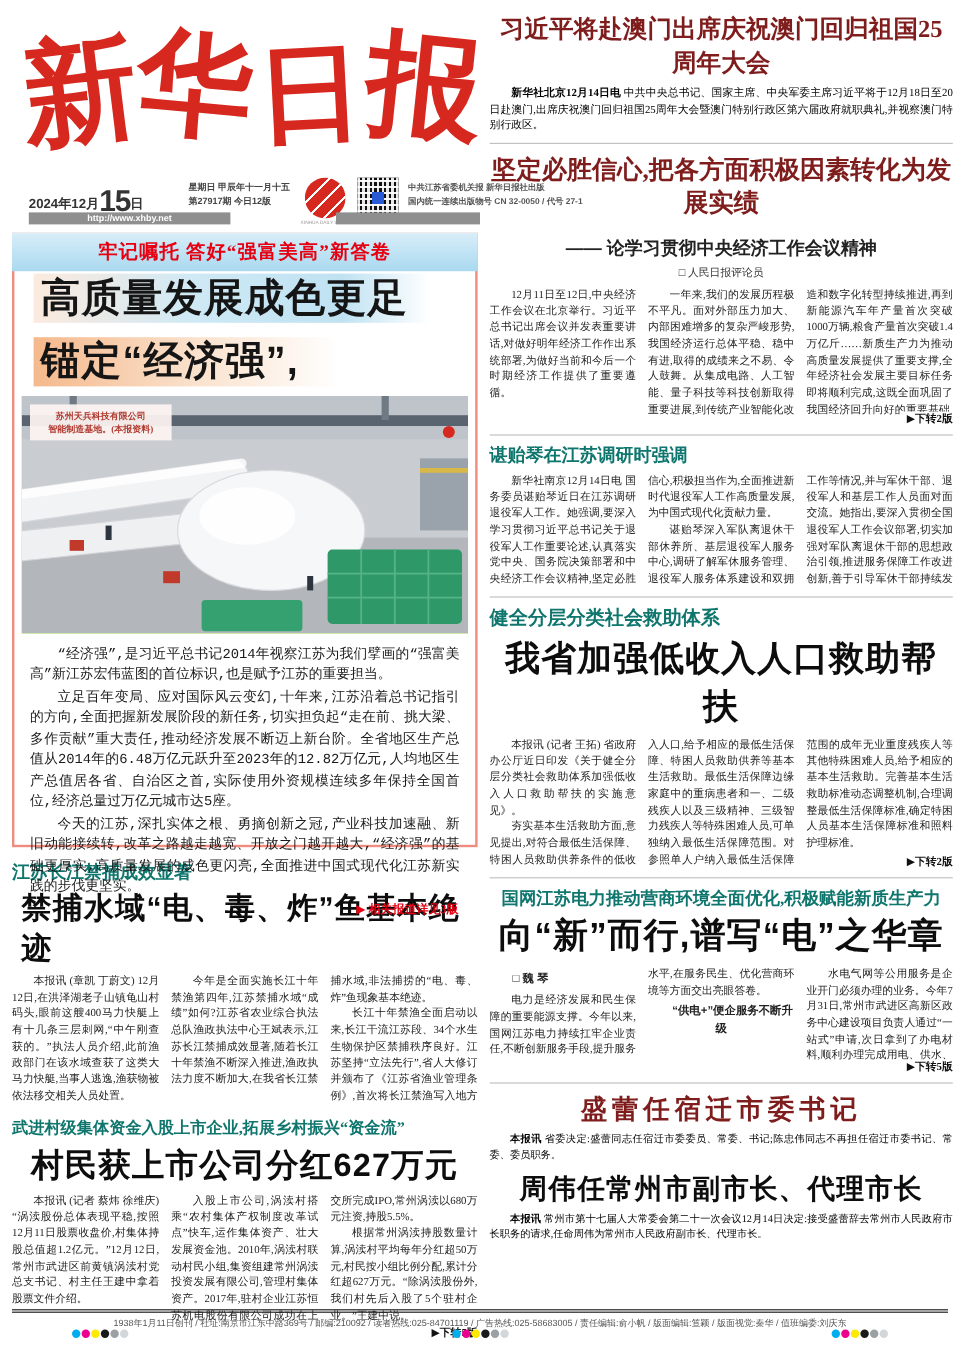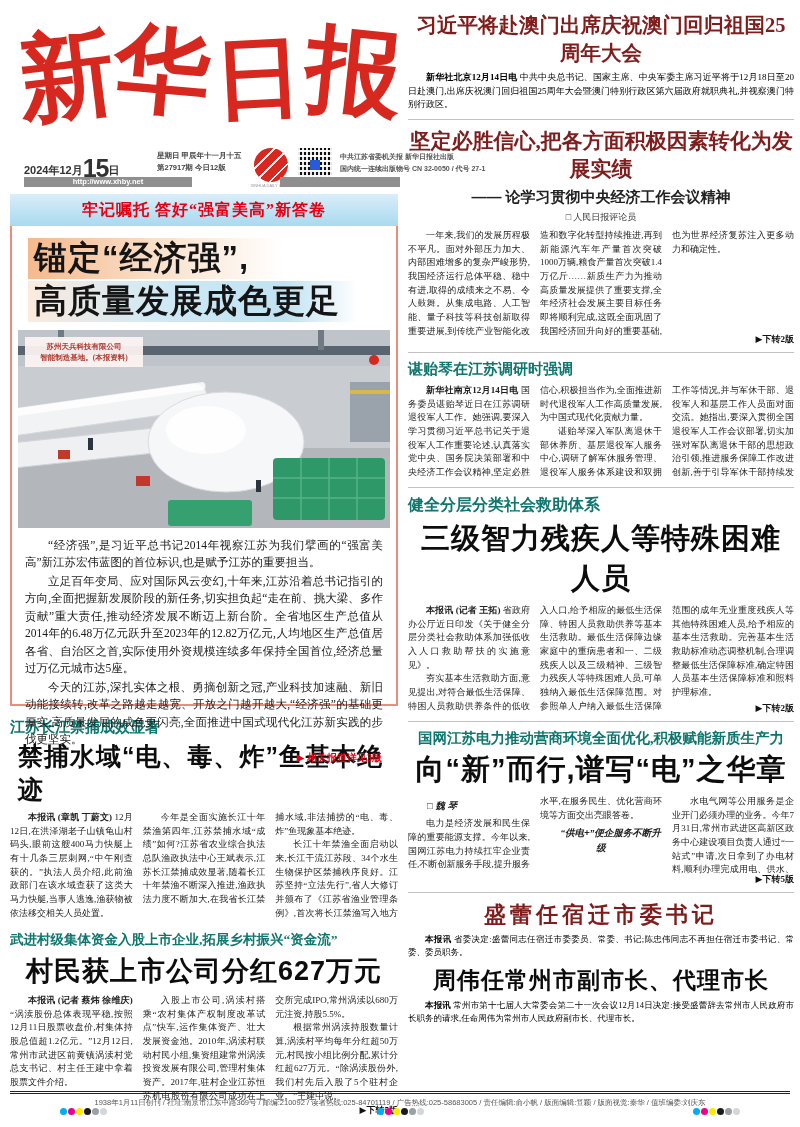--- a/index.html
+++ b/index.html
@@ -43,35 +43,35 @@
   .f-banner span { color:#e60012; font-weight:900; font-size:16px; letter-spacing:1px; }
   .f-h { font-family:"Liberation Sans","DejaVu Sans",sans-serif; font-weight:900; color:#151515; font-size:33px; line-height:1.18; letter-spacing:1px; }
   .f-h1 { display:inline-block; margin:12px 0 0 16px; padding:1px 34px 1px 6px;
     background:linear-gradient(90deg,#f5b98c 0%,#fae3cf 55%,rgba(250,227,207,0) 100%); }
   .f-h2 { display:inline-block; margin:2px 0 0 16px; padding:1px 18px 1px 6px;
     background:linear-gradient(90deg,rgba(252,233,220,.95) 0%,#cfe9f5 40%,#bfe2f2 78%,rgba(191,226,242,0) 100%); }
   .f-photo { position:relative; width:372px; height:198px; margin:8px auto 0 auto; background:#bef264; overflow:hidden; }
   .f-caption { position:absolute; left:7px; top:7px; width:118px; background:rgba(253,244,242,.93);
     color:#b03a30; font-size:7.5px; line-height:1.5; text-align:center; padding:4px 5px; font-weight:bold; }
   .f-text { padding:9px 13px 0 13px; font-size:11.5px; line-height:1.52; color:#1a1a1a; text-align:justify; }
-  .f-text p { text-indent:2em; margin-bottom:1px; }
+  .f-text p { text-indent:2em; margin-bottom:1px;font-family:Liberation Mono, monospace; }
   .f-more { text-align:right; padding-right:14px; margin-top:2px; color:#e60012; font-weight:bold; font-size:10px; }
 
   
   .rule { border-top:1px solid #c2c2c2; margin:7px 0; }
   .kicker { font-weight:900; color:#0f766e; }
   .hl-sans { font-family:"Liberation Sans","DejaVu Sans",sans-serif; font-weight:900; color:#0d0d0d; }
   .hl-serif { font-weight:900; color:#7f1d1d; }
   .center { text-align:center; }
   .bodywrap { position:relative; margin-top:5px; }
   .cols3 { column-count:3; column-gap:10px; column-fill:auto; text-align:justify;
     font-size:9px; line-height:1.52; color:#222; overflow:hidden; }
   .cols3 p { text-indent:2em; }
-  .cols3 b { font-weight:700; }
-  .colsub { font-family:"Liberation Sans","DejaVu Sans",sans-serif; font-weight:900; font-size:9.5px; text-align:center; margin:4px 0; text-indent:0;font-style:italic; }
+  .cols3 b { font-weight:400; }
+  .colsub { font-family:"Liberation Sans","DejaVu Sans",sans-serif; font-weight:900; font-size:9.5px; text-align:center; margin:4px 0; text-indent:0; }
   .endnote { position:absolute; right:0; bottom:-1px; background:#fff; font-weight:900; font-size:9px; color:#111; padding-left:4px; }
   .byline { font-size:9px; color:#333; }
 
   
   .footer-rule { position:absolute; left:10px; top:1091px; width:780px; height:3px;
     border-top:1px solid #222; border-bottom:1px solid #222; }
   .footer-text { position:absolute; left:0; top:1098px; width:800px; text-align:center;
     font-size:7.5px; color:#555; font-family:"Liberation Sans","DejaVu Sans",sans-serif; }
   .dots-row { position:absolute; left:0; top:1108px; width:800px; display:flex; justify-content:space-between; padding:0 60px; }
   .dots { display:flex; gap:1px; }
@@ -109,22 +109,22 @@
     </div>
     <div class="bar bar-right"></div>
   </div>
 
   <div class="left-col">
 
     <div class="feature-box">
       <div class="f-banner">
         <span>牢记嘱托 答好“强富美高”新答卷</span>
       </div>
+      <div><span class="f-h f-h2">高质量发展成色更足</span></div>
       <div><span class="f-h f-h1">锚定“经济强”,</span></div>
-      <div><span class="f-h f-h2">高质量发展成色更足</span></div>
 
       <div class="f-photo">
         <svg width="372" height="198" viewBox="0 0 372 198">
           <rect x="0" y="0" width="372" height="198" fill="#c9ccd1"></rect>
           <rect x="0" y="0" width="372" height="36" fill="#bfc4ca"></rect>
           <rect x="0" y="118" width="372" height="80" fill="#b3b7bc"></rect>
           <rect x="0" y="16" width="372" height="9" fill="#5a6470"></rect>
           <rect x="40" y="0" width="6" height="20" fill="#707a85"></rect>
           <rect x="300" y="0" width="6" height="20" fill="#707a85"></rect>
           <g transform="rotate(-8 100 80)">
@@ -193,24 +193,25 @@
       <div class="hl-serif center" style="font-size:20.5px; line-height:1.35">习近平将赴澳门出席庆祝澳门回归祖国25周年大会</div>
       <div style="font-size:9px; line-height:1.5; text-align:justify; margin-top:4px; text-indent:2em">
         <b>新华社北京12月14日电</b><span> 中共中央总书记、国家主席、中央军委主席习近平将于12月18日至20日赴澳门,出席庆祝澳门回归祖国25周年大会暨澳门特别行政区第六届政府就职典礼,并视察澳门特别行政区。</span>
       </div>
     </div>
 
     <div class="rule"></div>
 
     <div>
       <div class="hl-serif center" style="font-size:21px">坚定必胜信心,把各方面积极因素转化为发展实绩</div>
-      <div class="hl-sans center" style="font-size:15px; margin-top:5px; color:#222">—— 论学习贯彻中央经济工作会议精神</div>
+      <div class="hl-sans center" style="font-size:15px; margin-top:15px; color:#222">—— 论学习贯彻中央经济工作会议精神</div>
       <div class="byline center" style="margin-top:4px">□ 人民日报评论员</div>
       <div class="bodywrap">
         <div class="cols3" style="height:116px">
+          <p>12月11日至12日,中央经济工作会议在北京举行。习近平总书记出席会议并发表重要讲话,对做好明年经济工作作出系统部署,为做好当前和今后一个时期经济工作提供了重要遵循。</p>
           <p>一年来,我们的发展历程极不平凡。面对外部压力加大、内部困难增多的复杂严峻形势,我国经济运行总体平稳、稳中有进,取得的成绩来之不易、令人鼓舞。从集成电路、人工智能、量子科技等科技创新取得重要进展,到传统产业智能化改造和数字化转型持续推进,再到新能源汽车年产量首次突破1000万辆,粮食产量首次突破1.4万亿斤……新质生产力为推动高质量发展提供了重要支撑,全年经济社会发展主要目标任务即将顺利完成,这既全面巩固了我国经济回升向好的重要基础,也为世界经济复苏注入更多动力和确定性。</p>
 
         </div>
         <span class="endnote">▶下转2版</span>
       </div>
     </div>
 
     <div class="rule"></div>
 
     <div>
@@ -221,21 +222,21 @@
           <p>谌贻琴深入军队离退休干部休养所、基层退役军人服务中心,调研了解军休服务管理、退役军人服务体系建设和双拥工作等情况,并与军休干部、退役军人和基层工作人员面对面交流。她指出,要深入贯彻全国退役军人工作会议部署,切实加强对军队离退休干部的思想政治引领,推进服务保障工作改进创新,善于引导军休干部持续发挥余热。要持续推进基层服务中心(站)标准化、规范化、专业化建设,始终带着责任、带着感情、带着温度服务退役军人,努力为他们干事创业搭建舞台、创造平台,让他们有更强的获得感、幸福感、荣誉感。</p>
 
         </div>
       </div>
     </div>
 
     <div class="rule"></div>
 
     <div>
       <div class="kicker" style="font-size:16px">健全分层分类社会救助体系</div>
-      <div class="hl-sans center" style="font-size:29px; margin-top:3px; letter-spacing:1px">三级智力残疾人等特殊困难人员</div>
+      <div class="hl-sans center" style="font-size:29px; margin-top:3px; letter-spacing:1px">我省加强低收入人口救助帮扶</div>
       <div class="bodywrap">
         <div class="cols3" style="height:110px">
           <p><b>本报讯 (记者 王拓)</b><span> 省政府办公厅近日印发《关于健全分层分类社会救助体系加强低收入人口救助帮扶的实施意见》。</span></p>
           <p>夯实基本生活救助方面,意见提出,对符合最低生活保障、特困人员救助供养条件的低收入人口,给予相应的最低生活保障、特困人员救助供养等基本生活救助。最低生活保障边缘家庭中的重病患者和一、二级残疾人以及三级精神、三级智力残疾人等特殊困难人员,可单独纳入最低生活保障范围。对参照单人户纳入最低生活保障范围的成年无业重度残疾人等其他特殊困难人员,给予相应的基本生活救助。完善基本生活救助标准动态调整机制,合理调整最低生活保障标准,确定特困人员基本生活保障标准和照料护理标准。</p>
 
         </div>
         <span class="endnote">▶下转2版</span>
       </div>
     </div>
 

